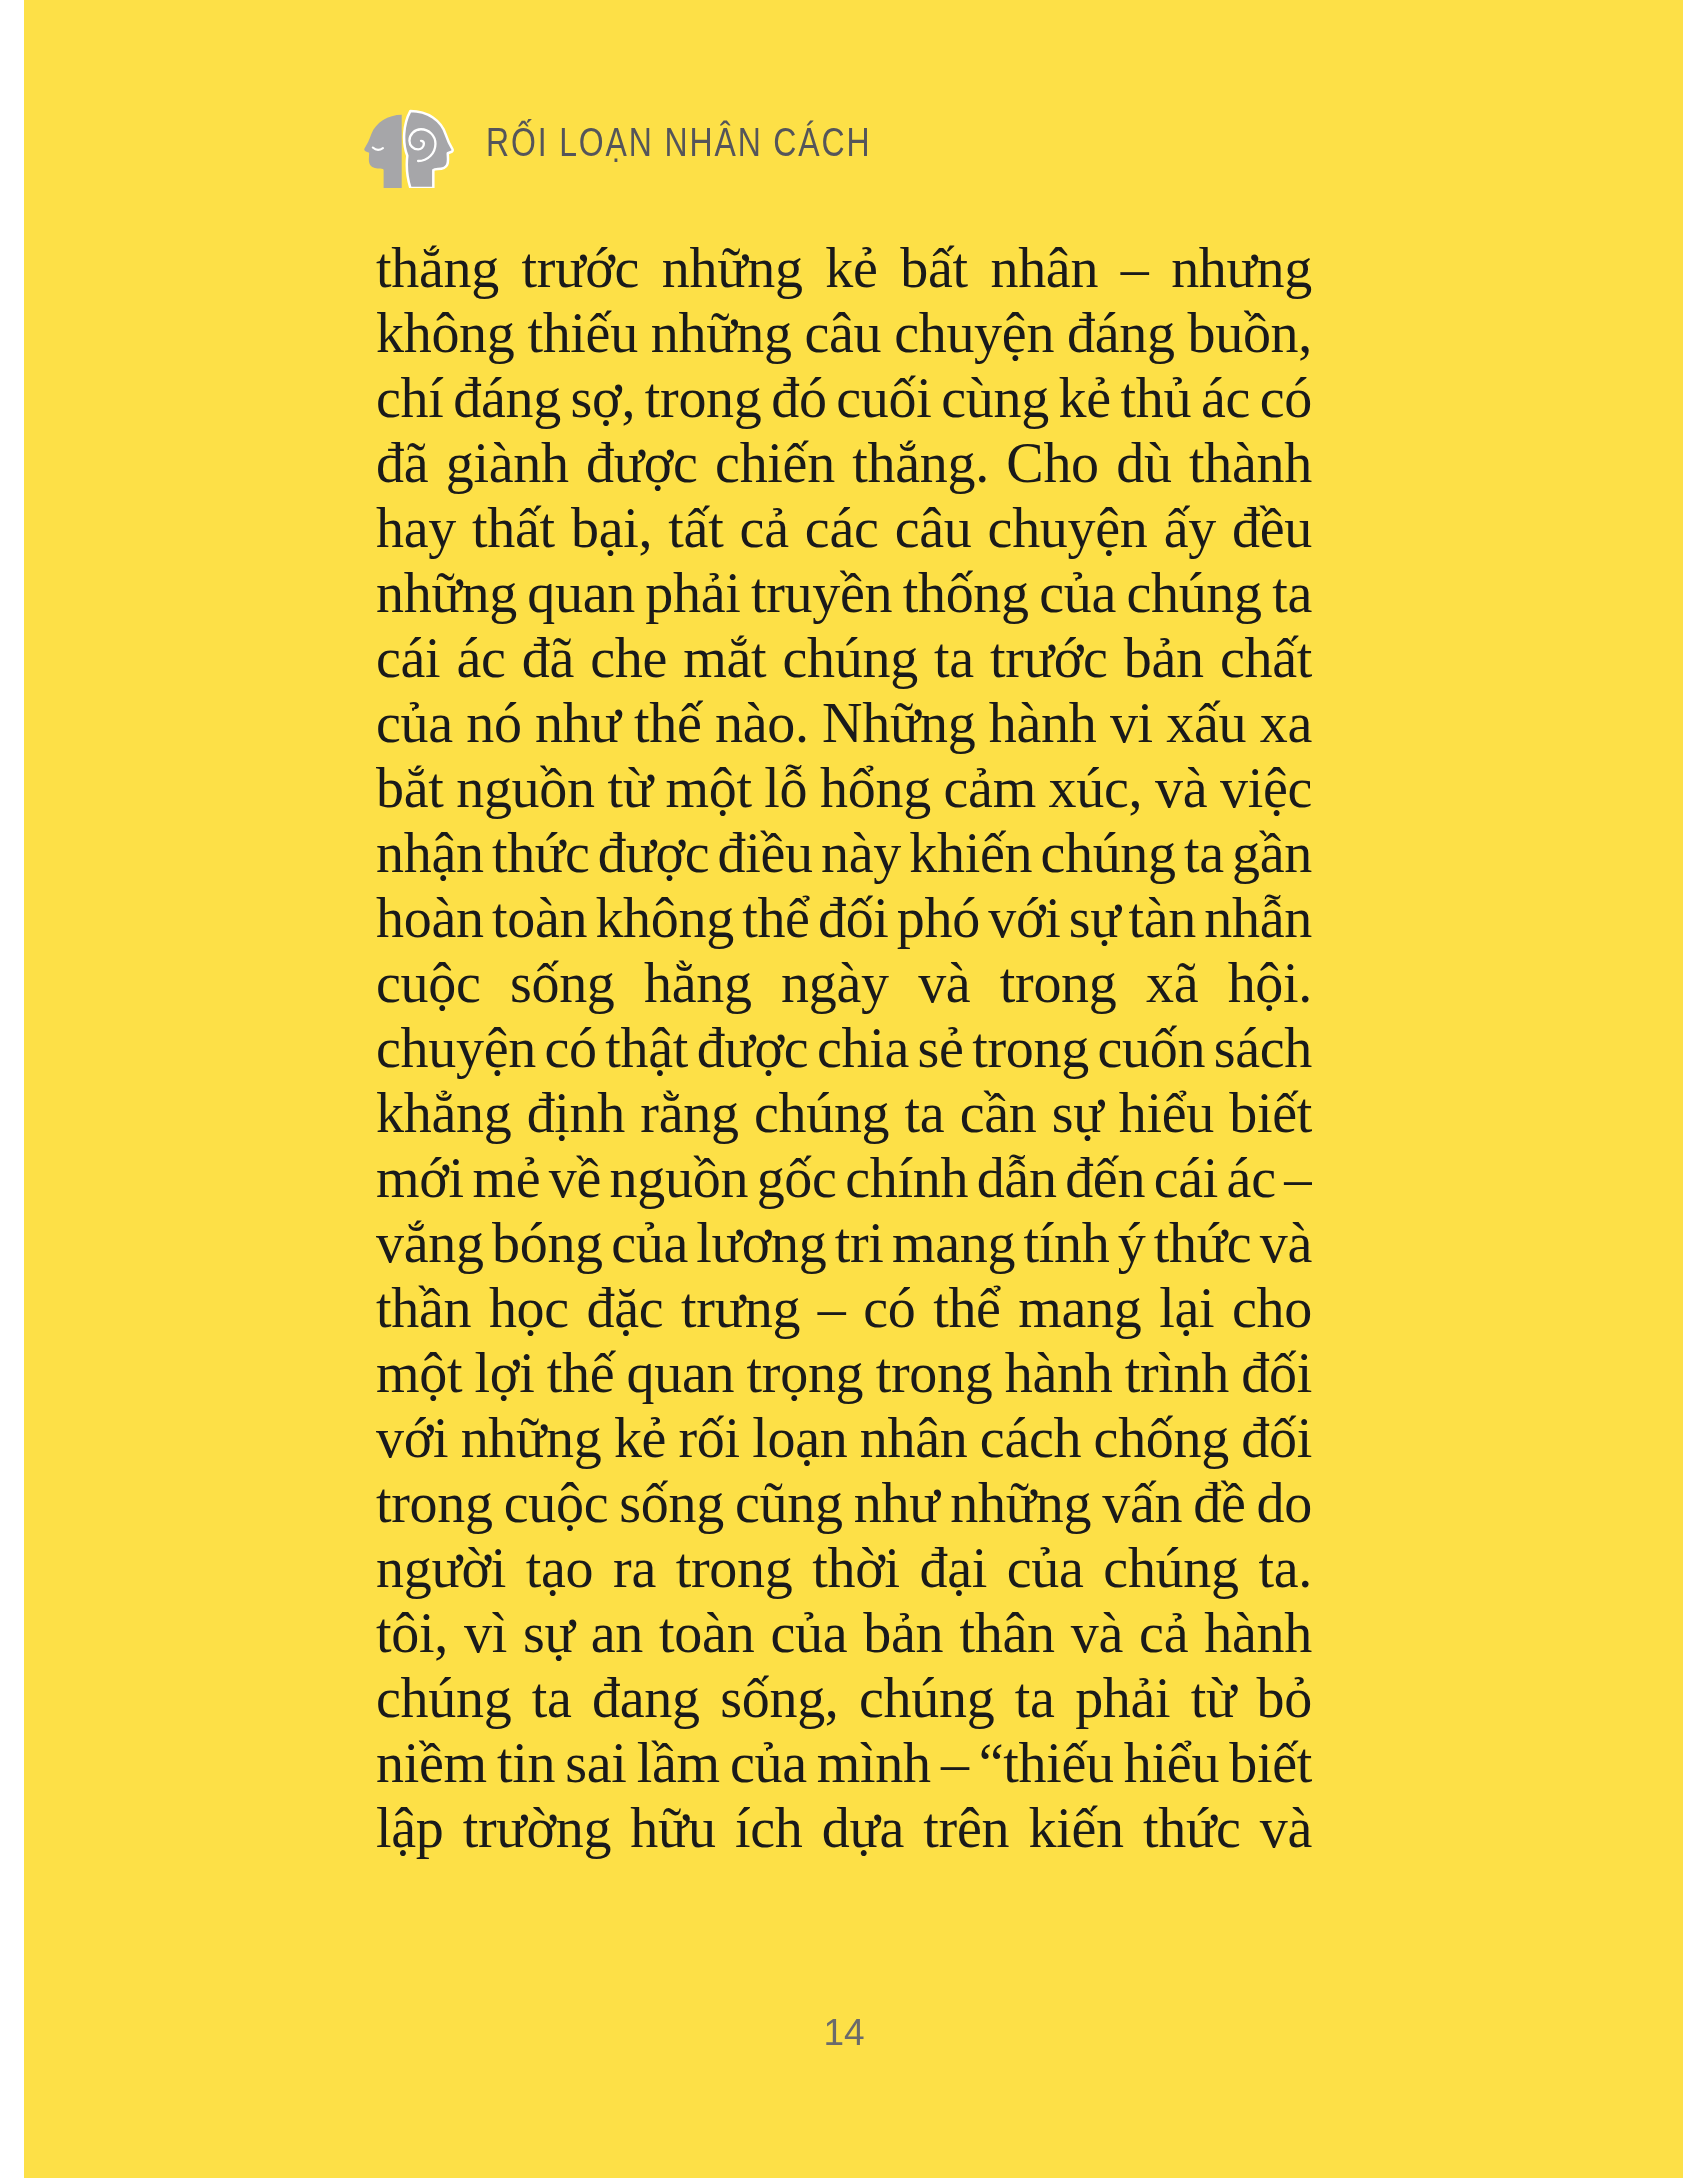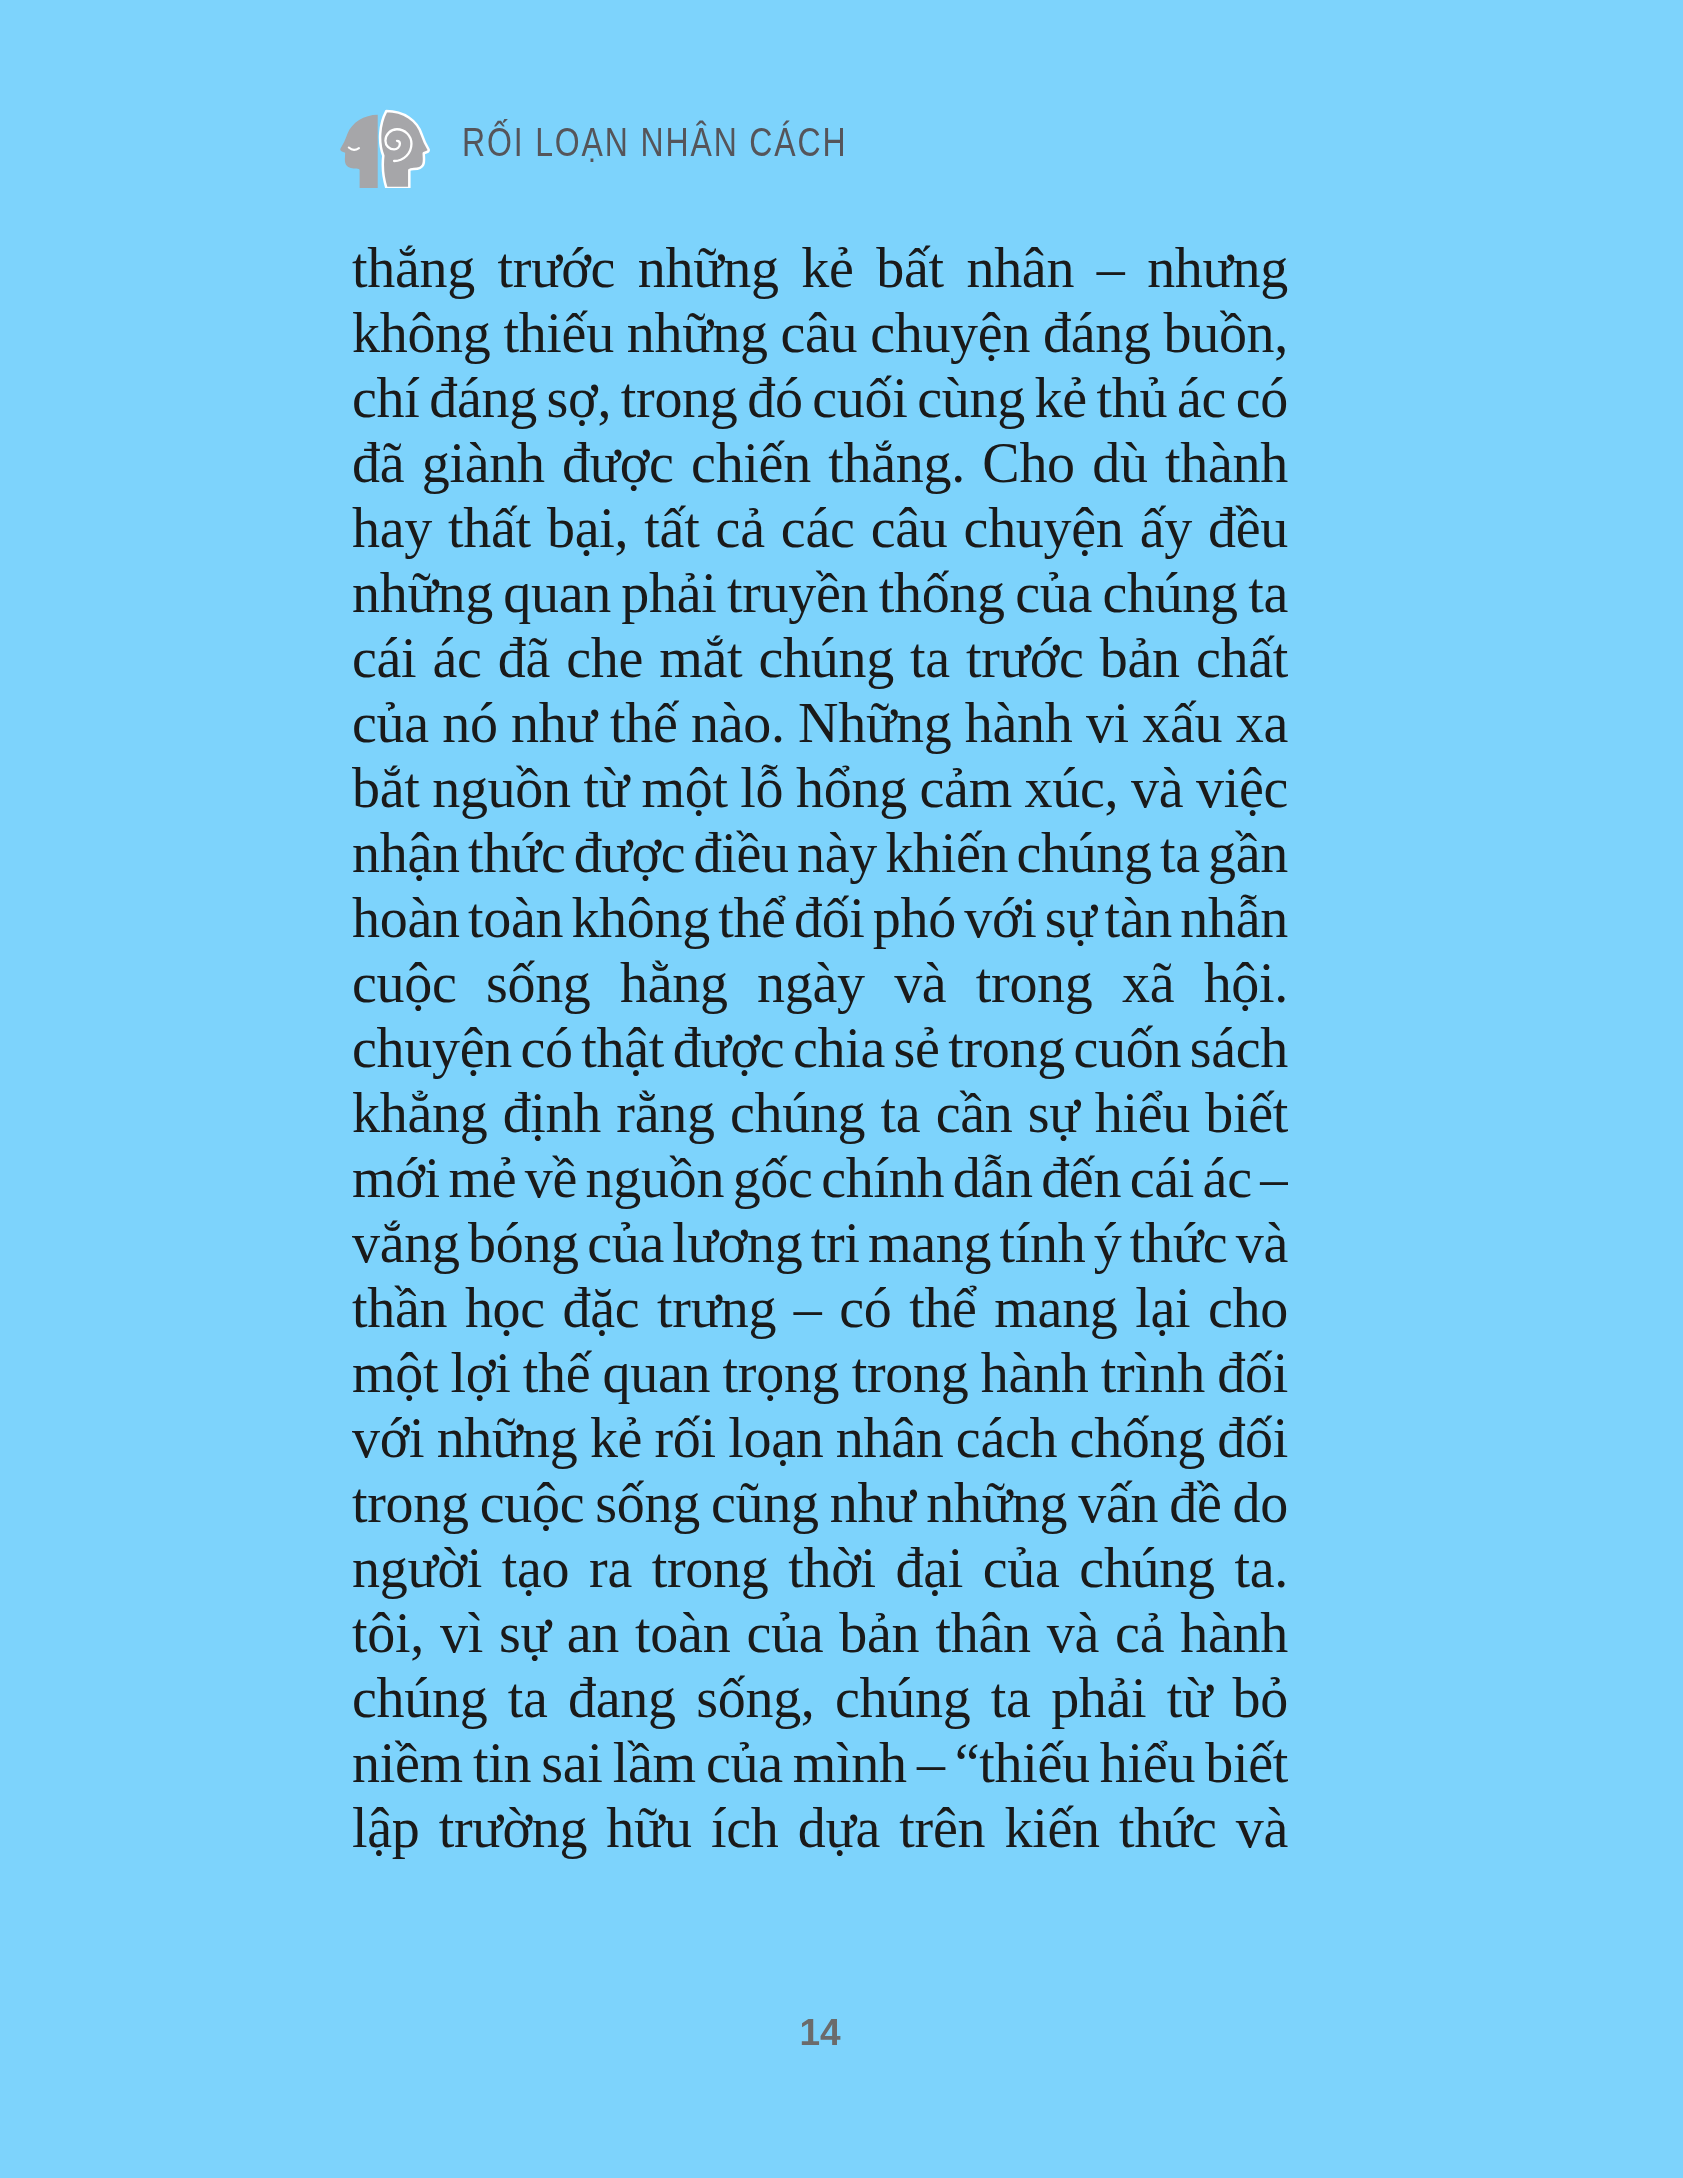--- a/index.html
+++ b/index.html
@@ -1,18 +1,18 @@
 <!DOCTYPE html>
 <html lang="vi"><head>
 <meta charset="utf-8">
 <style>
   html,body{margin:0;padding:0;background:#ffffff;}
   body{width:1683px;height:2178px;position:relative;overflow:hidden;}
 
-  .page{position:absolute;inset:0;background:#7dd3fc;}
+  .page{position:absolute;inset:0;background:#fde047;margin-left:24px;}
 
   
   .header{position:absolute;left:335px;top:109px;height:79px;display:flex;align-items:center;}
   .logo{width:97px;height:79px;flex:0 0 auto;}
   .header-title{
     font-family:"Liberation Sans","DejaVu Sans",sans-serif;
     font-size:34px;font-weight:400;letter-spacing:2px;
     color:#55555a;margin-left:30px;margin-top:-14px;
     transform:scale(0.94,1.22);transform-origin:left center;
     white-space:nowrap;
@@ -28,21 +28,21 @@
   .line{
     display:block;height:65px;overflow:hidden;
     text-align:justify;text-align-last:justify;
   }
 
   
   .page-number{
     position:absolute;left:352px;top:2012px;width:936px;
     text-align:center;
     font-family:"Liberation Sans","DejaVu Sans",sans-serif;
-    font-size:37px;color:#6b6b6b;font-weight:bold;
+    font-size:37px;color:#6b6b6b;
   }
 </style>
 </head>
 <body>
 
 <div class="page">
 
   <div class="header">
     <svg class="logo" viewBox="0 0 100 82" xmlns="http://www.w3.org/2000/svg">
 

